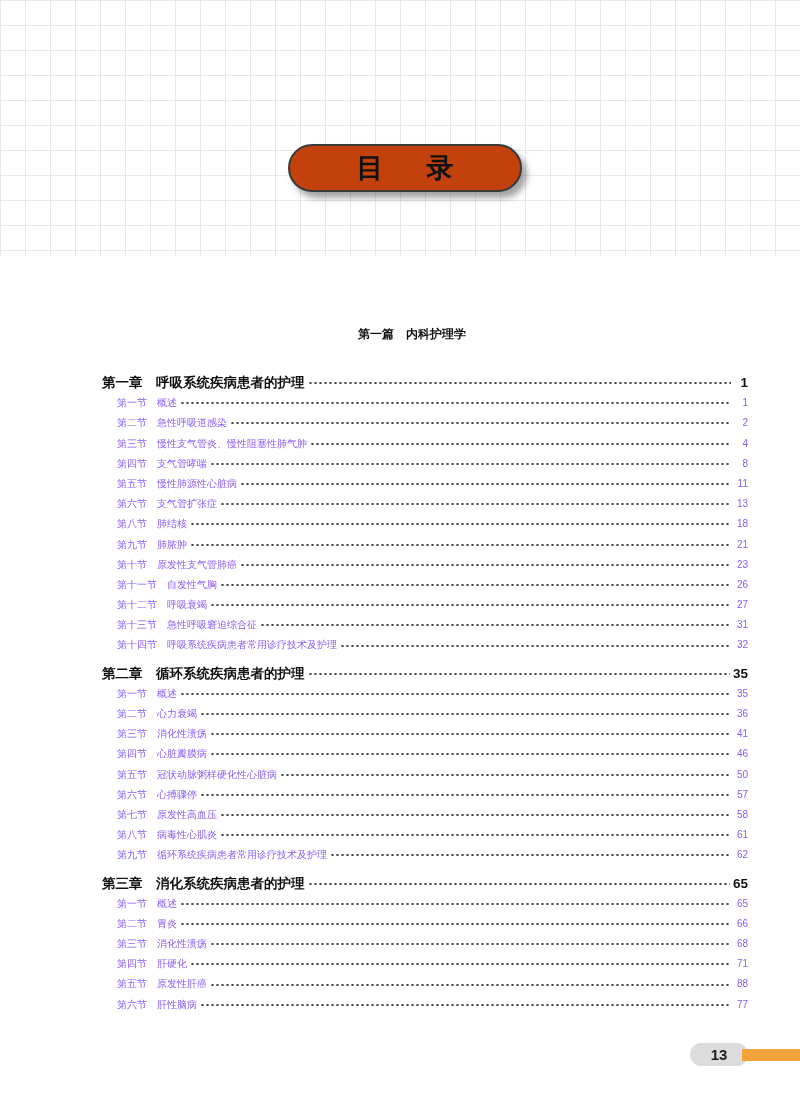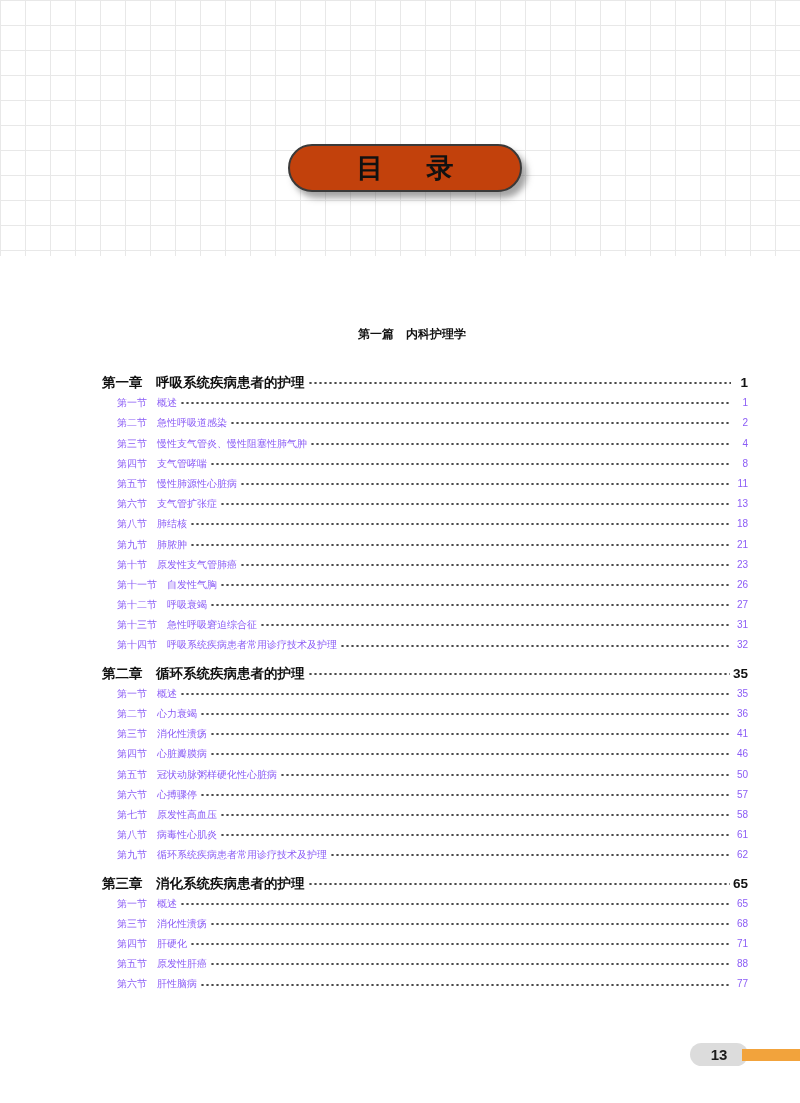--- a/index.html
+++ b/index.html
@@ -249,20 +249,25 @@
         <span class="toc-label">第三章　消化系统疾病患者的护理</span>
         <span class="dots"></span>
         <span class="toc-page">65</span>
       </div>
       <div class="toc-row section">
         <span class="toc-label">第一节　概述</span>
         <span class="dots"></span>
         <span class="toc-page">65</span>
       </div>
       <div class="toc-row section">
+        <span class="toc-label">第二节　胃炎</span>
+        <span class="dots"></span>
+        <span class="toc-page">66</span>
+      </div>
+      <div class="toc-row section">
         <span class="toc-label">第三节　消化性溃疡</span>
         <span class="dots"></span>
         <span class="toc-page">68</span>
       </div>
       <div class="toc-row section">
         <span class="toc-label">第四节　肝硬化</span>
         <span class="dots"></span>
         <span class="toc-page">71</span>
       </div>
       <div class="toc-row section">

